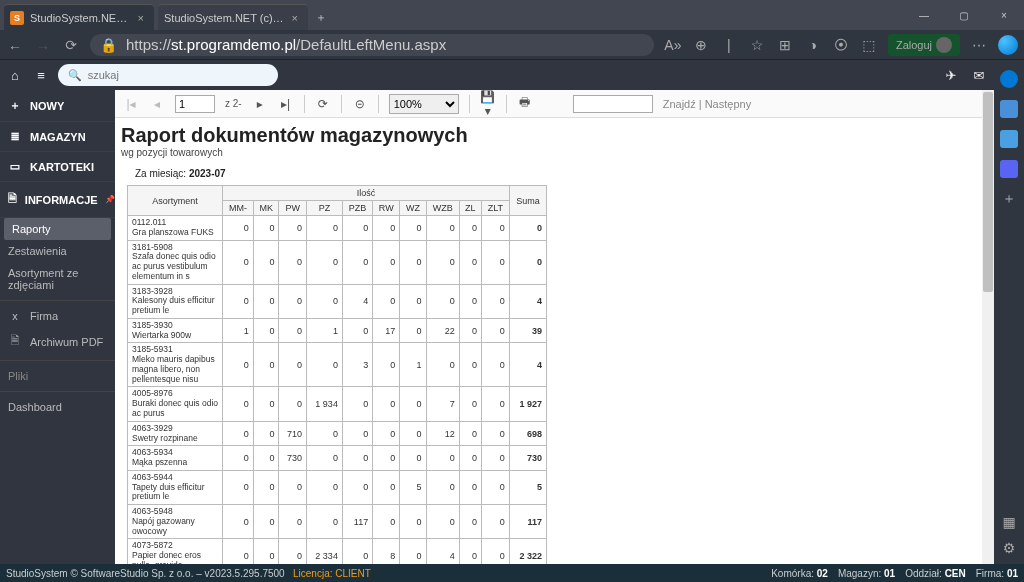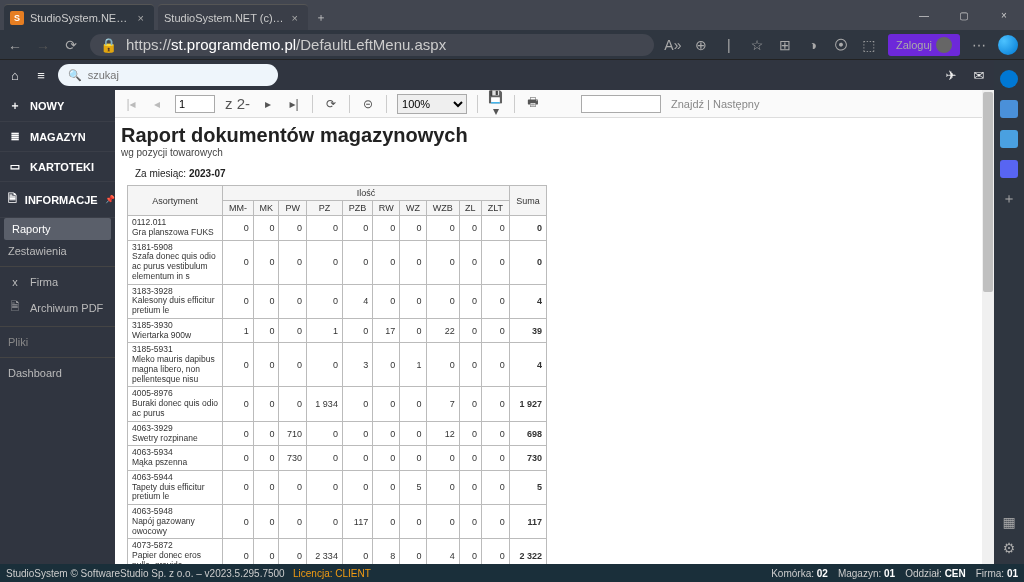--- a/index.html
+++ b/index.html
@@ -14,21 +14,21 @@
   .tab-label { white-space:nowrap; overflow:hidden; text-overflow:ellipsis; flex:1;}
   .tab-close { color:#aaa; }
   .new-tab { width:26px; height:26px; display:flex; align-items:center; justify-content:center; color:#ccc;}
 
   .addr-bar { height:30px; background:#2f3640; display:flex; align-items:center; padding:0 6px; gap:10px; border-bottom:1px solid #222; }
   .addr-bar .nav-ico { color:#aaa; width:18px; text-align:center; font-size:14px; }
   .addr-pill { flex:1; background:#424650; height:22px; border-radius:11px; display:flex; align-items:center; padding:0 10px; gap:8px; color:#aaa; }
   .addr-text { color:#ccc; font-size:15px; white-space:nowrap; overflow:hidden; text-overflow:ellipsis; }
   .addr-text .dom { color:#fff; }
   .addr-right { display:flex; gap:10px; align-items:center; color:#aaa; }
-  .edge-login { background:#6d28d9; padding:3px 8px; border-radius:3px; display:flex; align-items:center; gap:4px; }
+  .edge-login { background:#14532d; padding:3px 8px; border-radius:3px; display:flex; align-items:center; gap:4px; }
   .edge-avatar { width:16px;height:16px;border-radius:50%;background:#666; display:inline-block;}
   .bing { width:20px;height:20px;border-radius:50%; background:radial-gradient(circle at 30% 30%, #4cc2ff, #0078d4);} 
 
   
   .app-top { height:30px; background:#303540; display:flex; align-items:center; padding:0 6px; gap:8px; color:#fff; }
   .app-ico { width:18px; text-align:center; font-size:13px; color:#eee; }
   .search-pill { background:#eef5fb; height:22px; border-radius:11px; width:220px; display:flex; align-items:center; padding:0 10px; gap:6px; color:#888; }
   .search-pill input { border:none; background:transparent; outline:none; font-size:11px; flex:1; }
   .app-top .right { margin-left:auto; display:flex; gap:10px; align-items:center; }
   .right .dot { width:8px;height:8px;border-radius:50%; background:#e74c3c; position:relative; top:-6px; left:-6px;}
@@ -49,21 +49,21 @@
   .pin { margin-left:auto; font-size:8px;}
 
   
   .content { flex:1; background:#fff; color:#222; display:flex; flex-direction:column; position:relative; }
 
   .rpt-toolbar { height:28px; border-bottom:1px solid #ddd; background:#fafafa; display:flex; align-items:center; padding:0 8px; gap:10px; color:#555; }
   .tb-sep { width:1px; height:18px; background:#ccc; }
   .tb-ico { width:16px; text-align:center; font-size:12px; color:#555; }
   .tb-ico.pale { color:#bbb; }
   .page-input { width:40px; height:18px; border:1px solid #aaa; font-size:11px; padding:0 3px;}
-  .page-of { font-size:15px; color:#555;}
+  .page-of { font-size:10px; color:#555;}
   .zoom-sel { height:20px; font-size:11px; border:1px solid #aaa; width:70px; }
   .find-input { height:18px; border:1px solid #aaa; width:80px; font-size:11px; }
   .find-lbl { font-size:11px; color:#888; }
 
   .rpt-area { overflow:auto; padding:6px 6px 0 6px; flex:1; position:relative; }
   h1.rpt-title { font-size:20px; font-weight:600; color:#222; }
   .rpt-sub { font-size:10px; color:#444; margin-bottom:10px; }
   .rpt-month { font-size:10px; margin:6px 0 6px 14px;}
   .rpt-month b { font-weight:bold; }
 
@@ -177,20 +177,23 @@
         <span class="mi-ico">🗎</span>
         <span class="mi-label">INFORMACJE</span>
         <span class="pin">📌</span>
       </div>
 
     <div class="menu-item sub active">
         <span class="mi-label">Raporty</span>
       </div>
     <div class="menu-item sub">
         <span class="mi-label">Zestawienia</span>
+      </div>
+    <div class="menu-item sub">
+        <span class="mi-label">Asortyment ze zdjęciami</span>
       </div>
     <div class="menu-sep"></div>
     <div class="menu-item sub">
         <span class="mi-ico">x</span>
         <span class="mi-label">Firma</span>
       </div>
     <div class="menu-item sub">
         <span class="mi-ico">🗎</span>
         <span class="mi-label">Archiwum PDF</span>
       </div>

